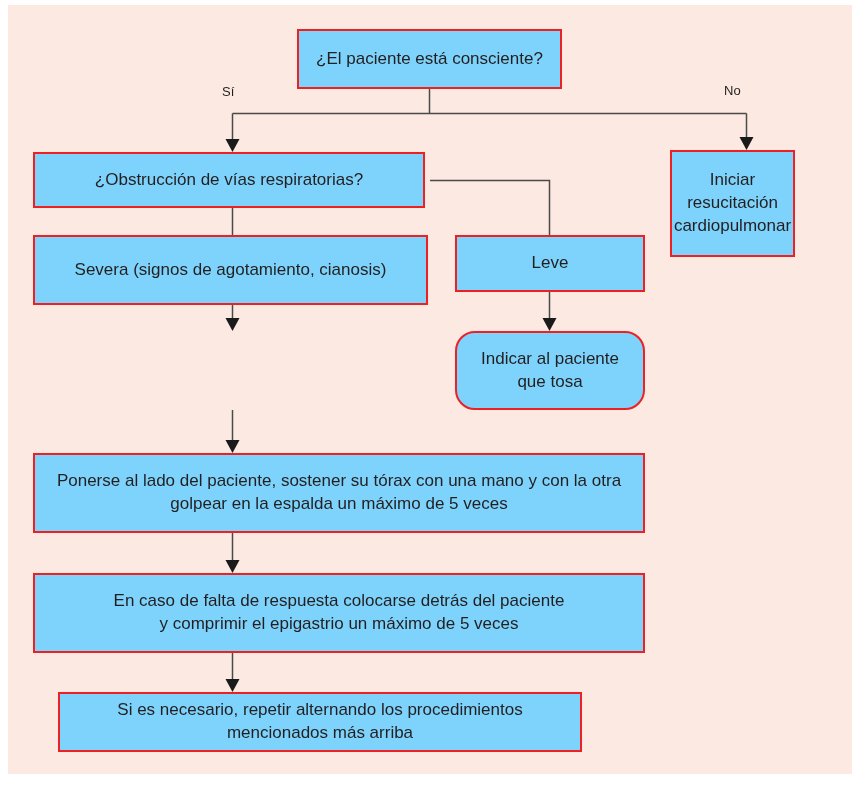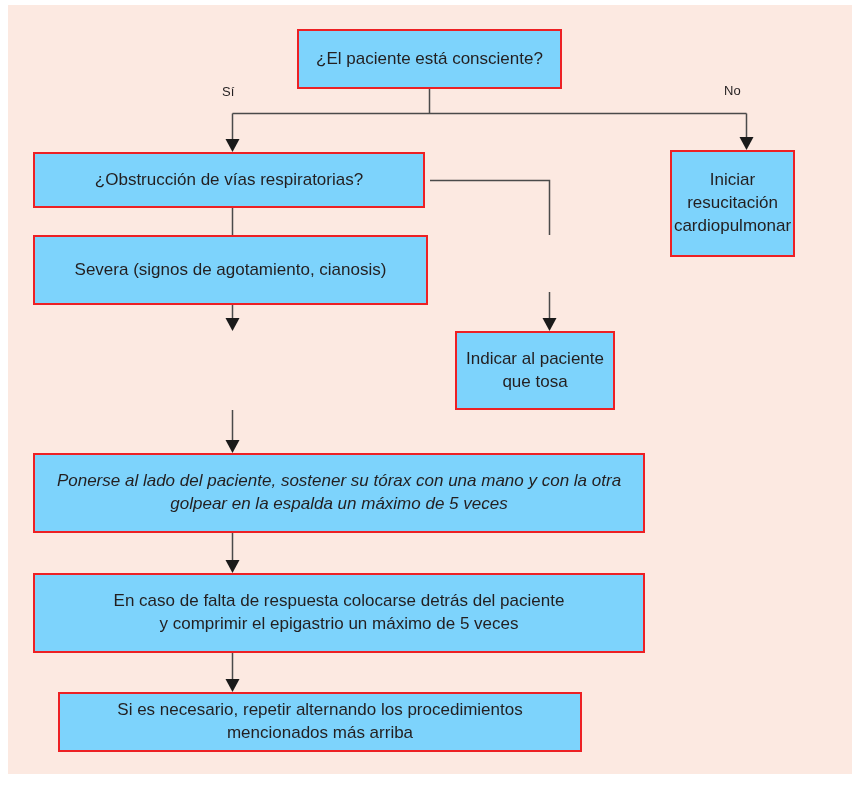--- a/index.html
+++ b/index.html
@@ -51,22 +51,22 @@
     color: #231f20;
     font-size: 13px;
     line-height: 1;
   }
   
   #n-consciente   { left: 297px; top: 29px;  width: 265px; height: 60px; }
   #n-obstruccion  { left: 33px;  top: 152px; width: 392px; height: 56px; }
   #n-severa       { left: 33px;  top: 235px; width: 395px; height: 70px; }
   #n-leve         { left: 455px; top: 235px; width: 190px; height: 57px; }
   #n-indicar-pie  { left: 33px;  top: 331px; width: 397px; height: 79px; }
-  #n-indicar-tosa { left: 455px; top: 331px; width: 160px; height: 79px; }
-  #n-ponerse      { left: 33px;  top: 453px; width: 612px; height: 80px; font-style: italic; }
+  #n-indicar-tosa { left: 455px; top: 331px; width: 190px; height: 79px; border-radius: 20px; }
+  #n-ponerse      { left: 33px;  top: 453px; width: 612px; height: 80px; }
   #n-en-caso      { left: 33px;  top: 573px; width: 612px; height: 80px; }
   #n-repetir      { left: 39px;  top: 692px; width: 524px; height: 60px; margin-left: 19px; }
   #n-rcp          { left: 670px; top: 150px; width: 125px; height: 107px; }
   #label-si { left: 222px; top: 85px; }
   #label-no { left: 724px; top: 84px; }
 </style>
 </head>
 <body>
 
 <div class="page">
@@ -114,20 +114,21 @@
   <div class="branch-label" id="label-no">No</div>
 
   <div class="node" id="n-obstruccion">¿Obstrucción de vías respiratorias?</div>
 
   <div class="node" id="n-rcp">Iniciar
 resucitación
 cardiopulmonar</div>
 
   <div class="node" id="n-severa">Severa (signos de agotamiento, cianosis)</div>
 
+  <div class="node" id="n-leve">Leve</div>
 
 
   <div class="node" id="n-indicar-tosa">Indicar al paciente
 que tosa</div>
 
   <div class="node" id="n-ponerse">Ponerse al lado del paciente, sostener su tórax con una mano y con la otra
 golpear en la espalda un máximo de 5 veces</div>
 
   <div class="node" id="n-en-caso">En caso de falta de respuesta colocarse detrás del paciente
 y comprimir el epigastrio un máximo de 5 veces</div>

